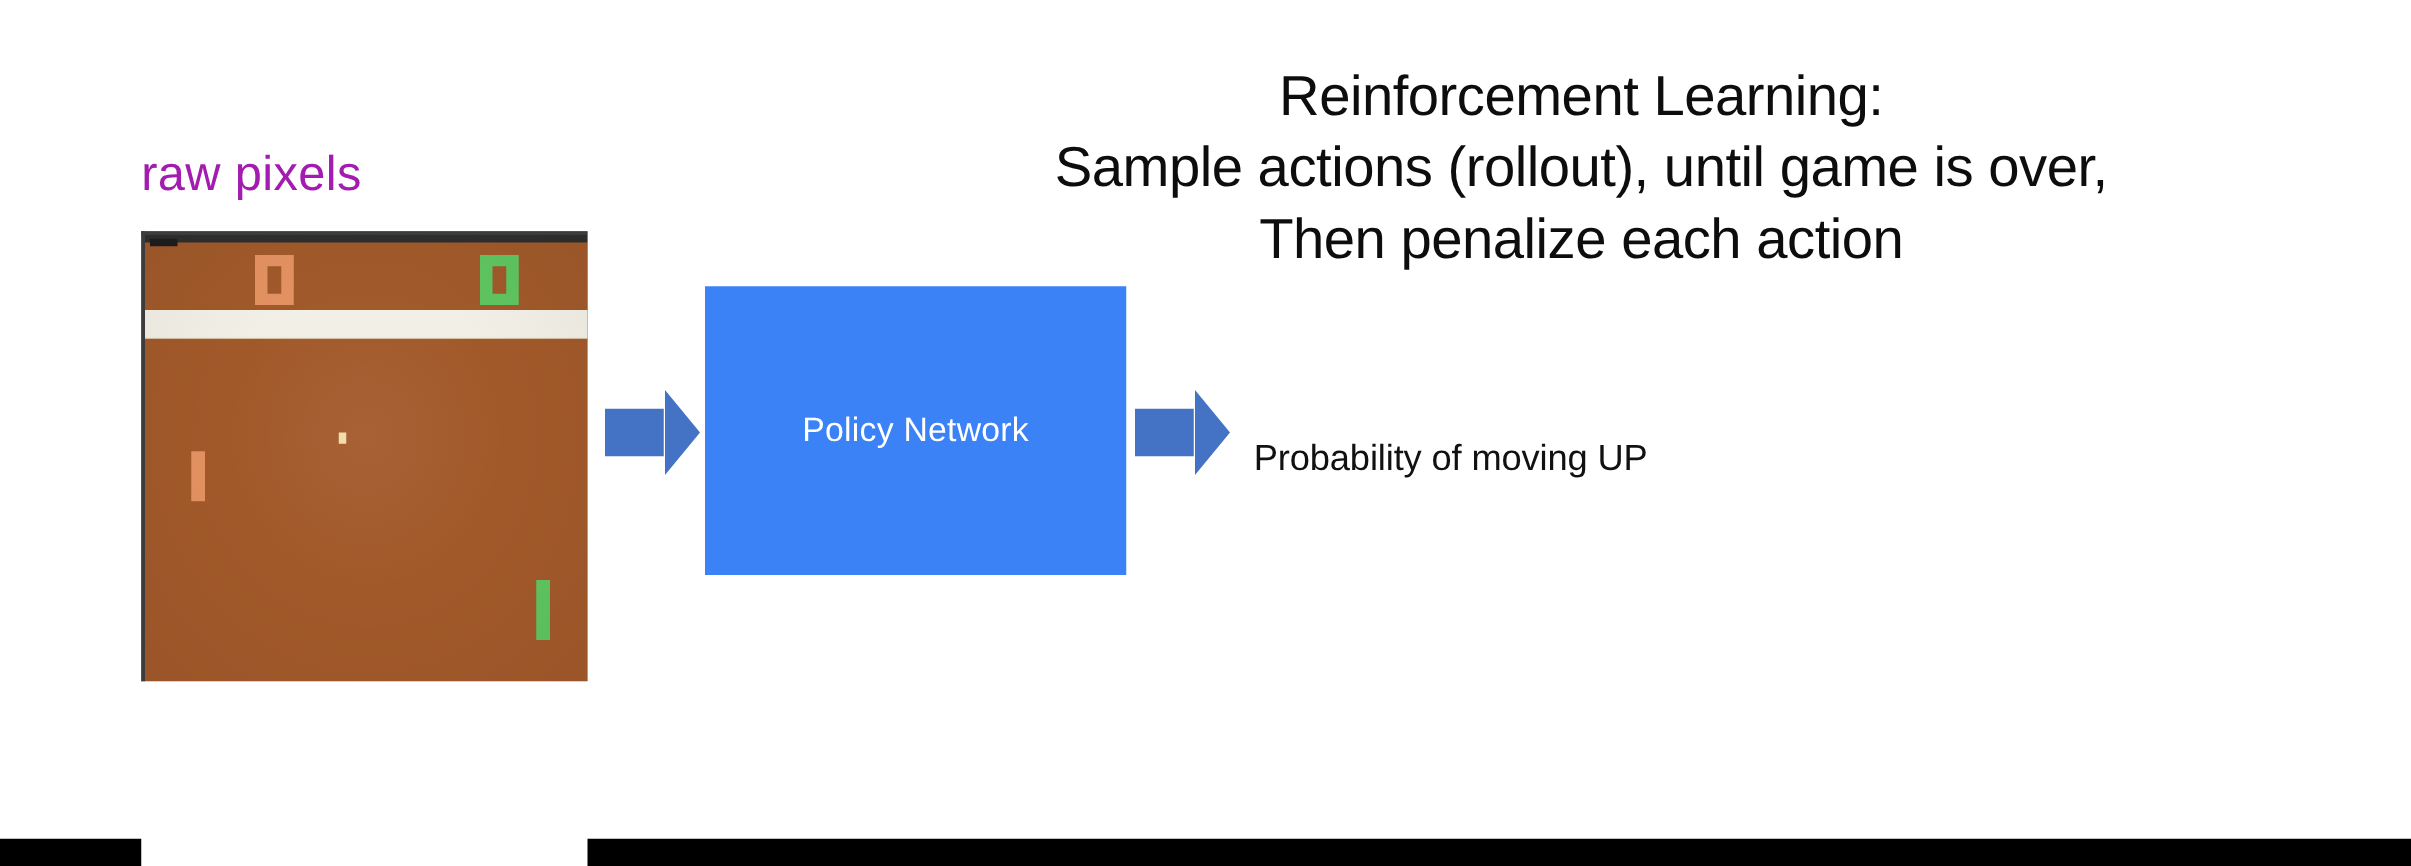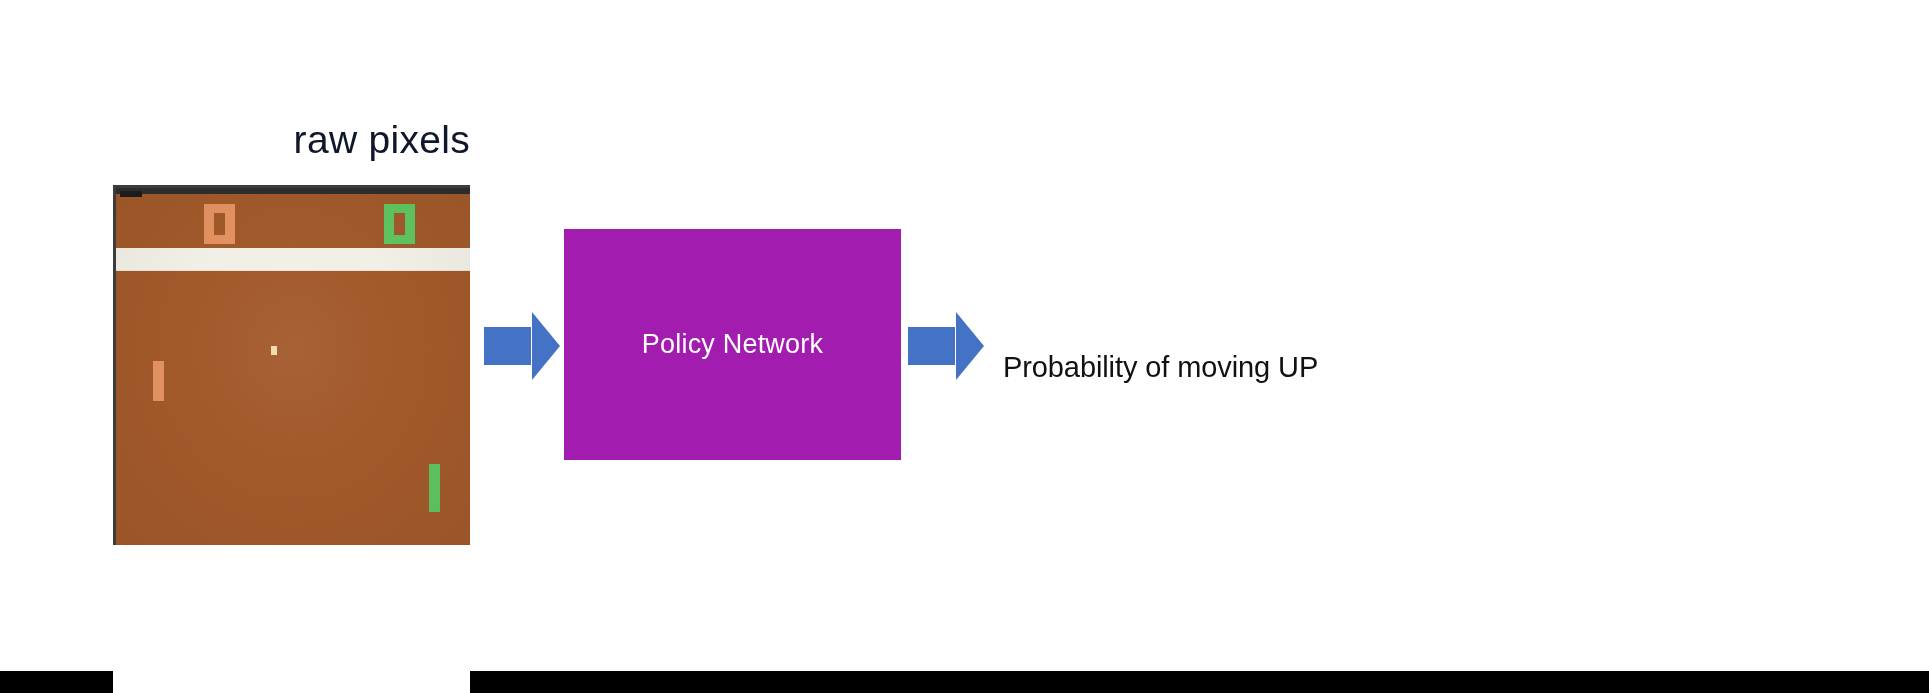--- a/index.html
+++ b/index.html
@@ -30,23 +30,23 @@
   }
   .bottom-bar.left  { left: 0;    width: 113px; }
   .bottom-bar.right { left: 470px; right: 0; }
 
   
   #raw-pixels-label {
     position: absolute;
     left: 113px;
     top: 118px;
     width: 357px;
-    text-align: right;
+    text-align: left;
     font-size: 39px;
-    color: #0f172a;
+    color: #a21caf;
     font-family: "Liberation Sans", sans-serif;
     letter-spacing: 0.3px;
     white-space: nowrap;
   }
 
   
   #pong-frame {
     position: absolute;
     left: 113px;
     top: 185px;
@@ -187,21 +187,21 @@
   }
   #headline .line { display: block; white-space: nowrap; }
 
   
   #policy-box {
     position: absolute;
     left: 564px;
     top: 229px;
     width: 337px;
     height: 231px;
-    background: #a21caf;
+    background: #3b82f6;
     display: flex;
     align-items: center;
     justify-content: center;
   }
   #policy-box-label {
     color: #ffffff;
     font-size: 27px;
     font-family: "Liberation Sans", sans-serif;
     letter-spacing: 0.2px;
     white-space: nowrap;
@@ -294,20 +294,25 @@
       <span class="glyph"></span>
     </div>
 
     <div id="pong-divider"></div>
 
     <div id="paddle-left"></div>
     <div id="paddle-right"></div>
     <div id="ball"></div>
   </div>
 
+  <div id="headline">
+    <span class="line">Reinforcement Learning:</span>
+    <span class="line">Sample actions (rollout), until game is over,</span>
+    <span class="line">Then penalize each action</span>
+  </div>
 
   <div id="ghost-text"></div>
 
   <div id="arrow-input" class="block-arrow">
     <span class="shaft"></span>
     <span class="head"></span>
   </div>
 
   <div id="policy-box">
     <span id="policy-box-label">Policy Network</span>

